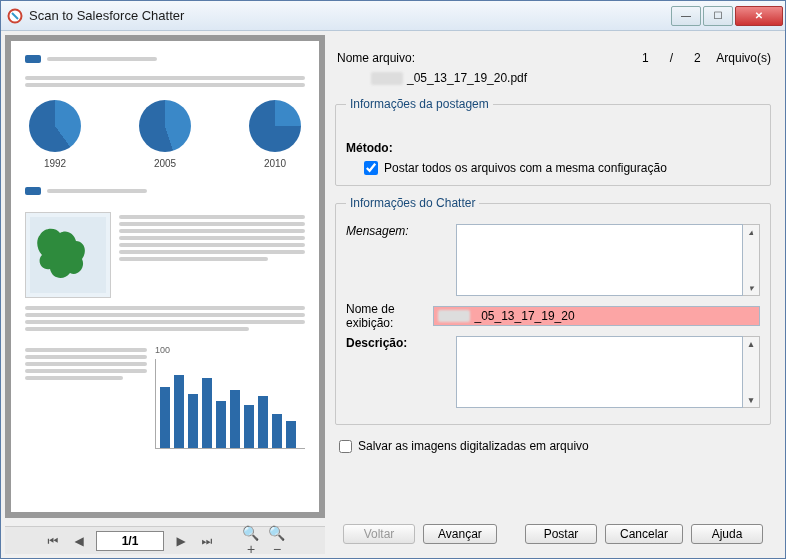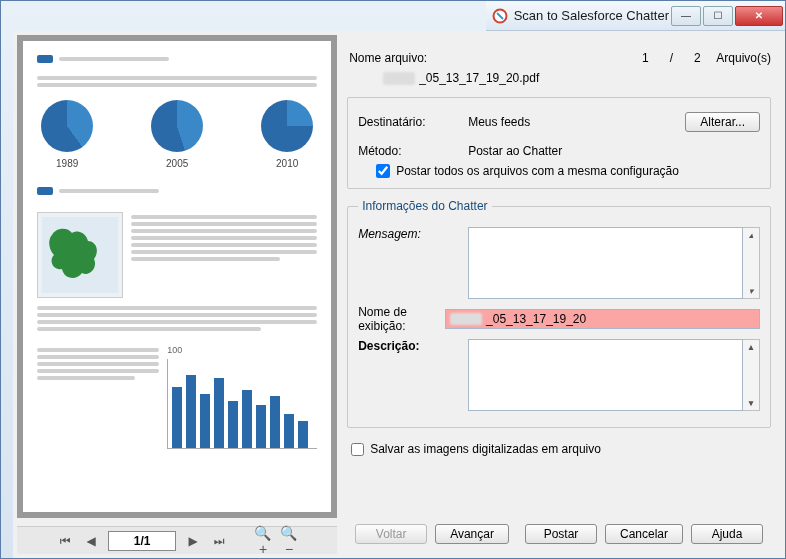--- a/index.html
+++ b/index.html
@@ -1,18 +1,18 @@
 <!DOCTYPE html>
 <html><head>
 <meta charset="utf-8">
 <style>
   * { box-sizing: border-box; margin: 0; padding: 0; }
   body { font-family: "Segoe UI", Tahoma, sans-serif; font-size: 12px; color: #000; background: #fff; }
 
-  .window { width: 786px; height: 559px; border: 1px solid #5a7ca8; background: linear-gradient(#e8f0f8,#d8e4f0); display: flex; flex-direction: column; box-shadow: 0 0 6px rgba(0,0,0,0.3); align-items: flex-end; }
+  .window { width: 786px; height: 559px; border: 1px solid #5a7ca8; background: linear-gradient(#e8f0f8,#d8e4f0); display: flex; flex-direction: column; box-shadow: 0 0 6px rgba(0,0,0,0.3); }
   .titlebar { height: 30px; background: linear-gradient(#f4f8fc,#dde8f4); display:flex; align-items:center; padding:0 2px 0 6px; border-bottom:1px solid #b8c8d8;}
   .titlebar .app-icon{width:16px;height:16px;margin-right:6px;display:inline-flex;align-items:center;justify-content:center;}
   .titlebar .title{flex:1;font-size:13px;color:#1a1a1a;}
   .win-controls{display:flex;gap:0;}
   .win-btn{width:30px;height:20px;border:1px solid #8aa;background:linear-gradient(#f0f5fa,#d8e4ee);border-radius:2px;margin-left:2px;display:flex;align-items:center;justify-content:center;font-size:10px;color:#333;cursor:pointer;}
   .win-btn.close{width:48px;background:linear-gradient(#e88,#c33);border-color:#a33;color:#fff;font-weight:bold;}
 
   .client{flex:1;background:#f0f0f0;display:flex;padding:4px;gap:4px;overflow:hidden;}
 
   .preview-pane{width:320px;display:flex;flex-direction:column;}
@@ -98,21 +98,21 @@
     <div class="preview-pane">
       <div class="preview-frame">
         <div class="doc">
           <div><span class="ph-line block"></span><span class="ph-line s" style="display:inline-block;width:110px;vertical-align:middle;"></span></div>
           <div class="ph-line l" style="margin-top:10px;"></div>
           <div class="ph-line l"></div>
 
           <div class="pie-row">
             <div class="pie-cell">
                 <div class="pie" style="background:conic-gradient(#3a88c8 0 40%, #2b6aa8 40% 100%);"></div>
-                <span class="pie-label">1989</span>
+                <span class="pie-label">1992</span>
               </div>
             <div class="pie-cell">
                 <div class="pie" style="background:conic-gradient(#3a88c8 0 45%, #2b6aa8 45% 100%);"></div>
                 <span class="pie-label">2005</span>
               </div>
             <div class="pie-cell">
                 <div class="pie" style="background:conic-gradient(#3a88c8 0 25%, #2b6aa8 25% 100%);"></div>
                 <span class="pie-label">2010</span>
               </div>
           </div>
@@ -189,28 +189,23 @@
         <span class="pg">/</span>
         <span class="pg">2</span>
         <span>Arquivo(s)</span>
       </div>
       <div class="filename">
         <span class="blur"></span>
         <span>_05_13_17_19_20.pdf</span>
       </div>
 
       <fieldset>
-        <div class="frow">
-          <span class="flabel">Destinatário:</span>
-          <span class="fval">Meus feeds</span>
-          <button class="btn">Alterar...</button>
-        </div>
-        <div class="frow" style="margin-top:12px;">
+        <legend>Informações da postagem</legend>
+        <div class="frow" style="margin-top:22px;font-weight:bold;">
           <span class="flabel">Método:</span>
-          <span class="fval">Postar ao Chatter</span>
         </div>
         <label class="chk">
           <input type="checkbox" checked="" style="">
           <span>Postar todos os arquivos com a mesma configuração</span>
         </label>
       </fieldset>
 
       <fieldset>
         <legend>Informações do Chatter</legend>
         <div class="frow" style="align-items:flex-start;font-style:italic;">

